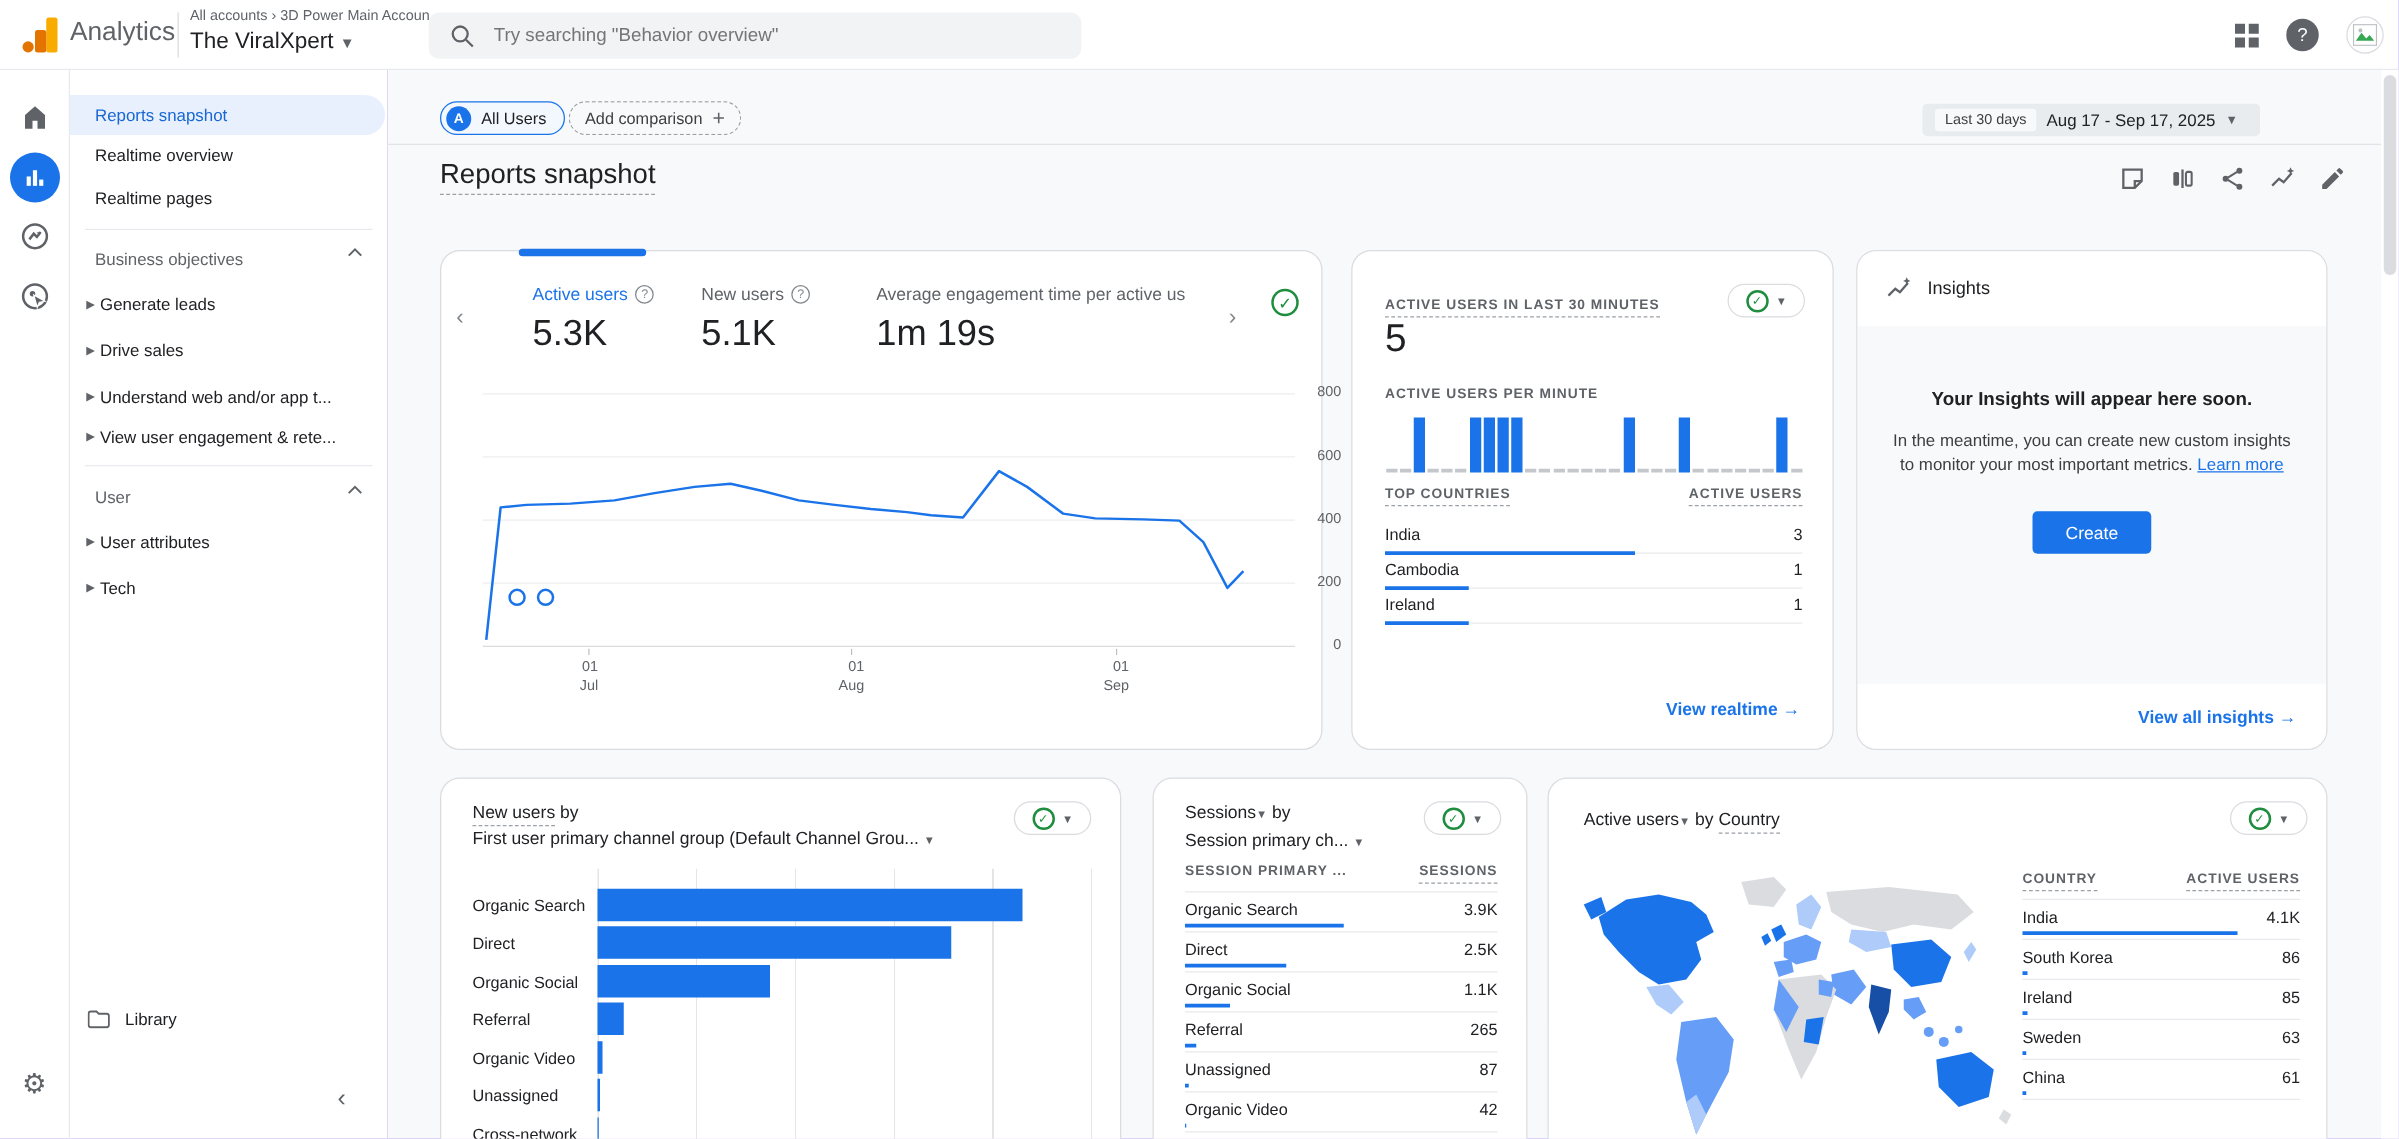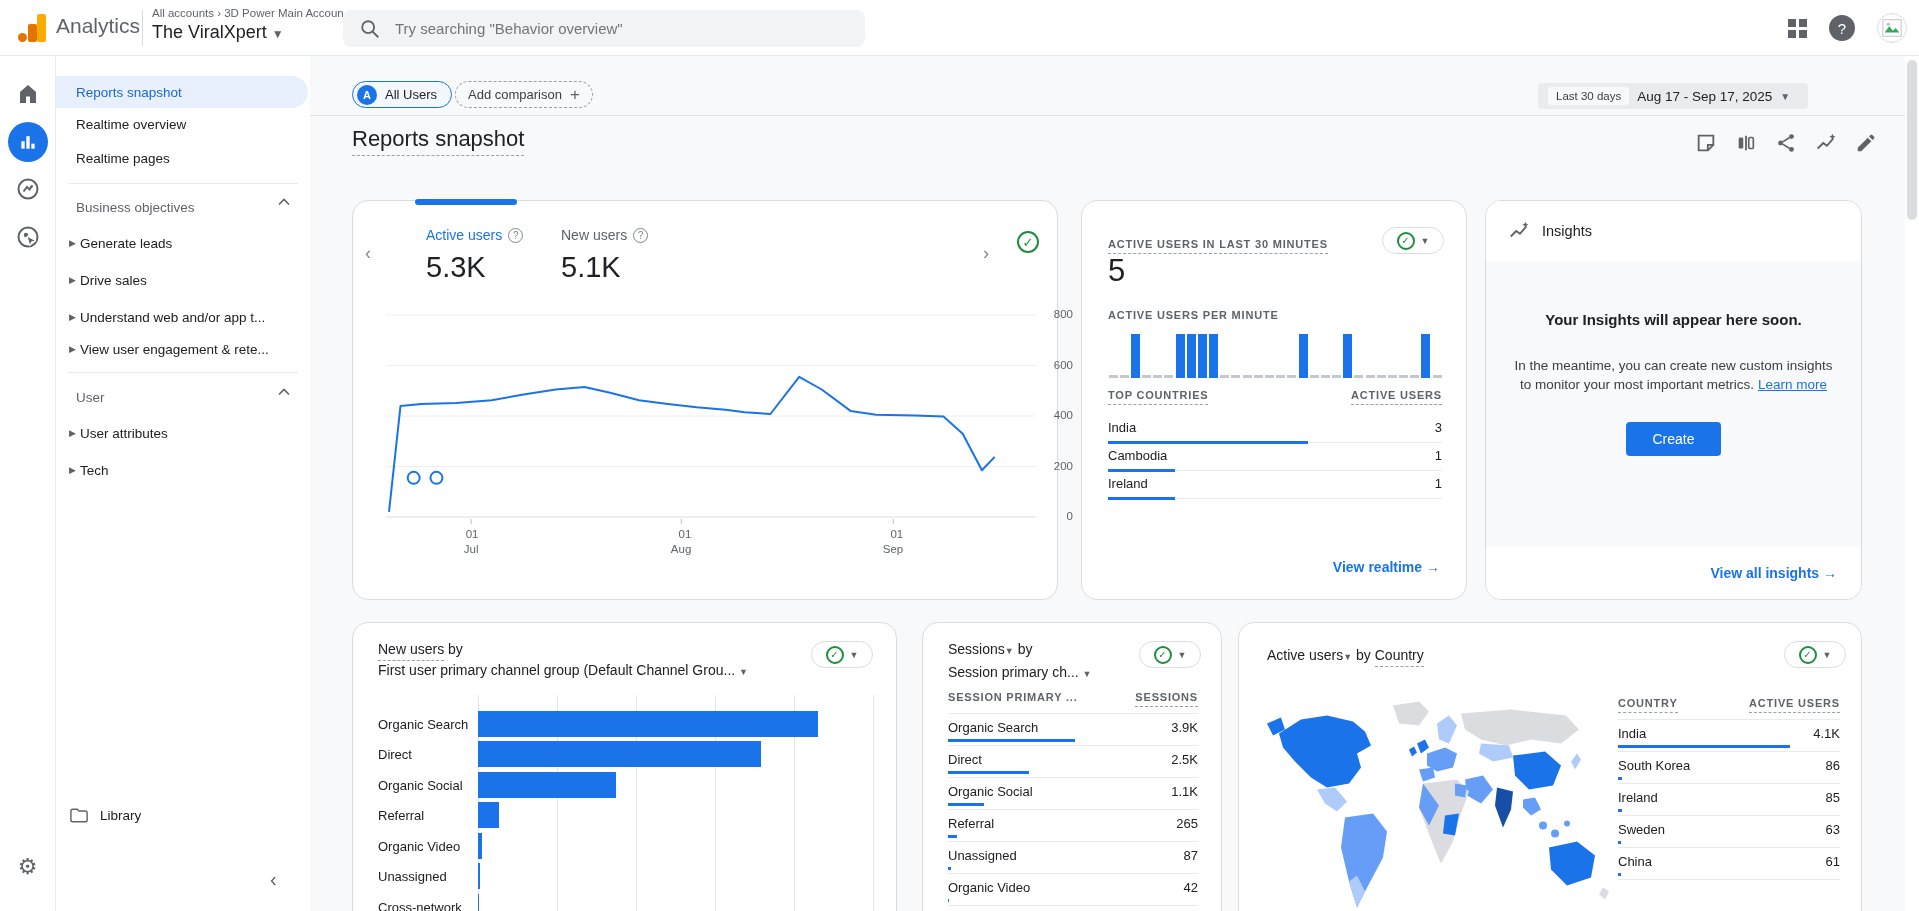--- a/index.html
+++ b/index.html
@@ -117,21 +117,21 @@
   .rt-row .rval { position:absolute; right:0; top:5px; }
   .rt-row .rbar { position:absolute; left:0; bottom:-2px; height:3px; background:#1a73e8; }
   .viewlink { position:absolute; font-size:14px; color:#1a73e8; font-weight:bold; cursor:pointer; }
 
   
   .c3 { left:1175px; top:144px; width:377px; height:400px; overflow:hidden; }
   .c3-head { position:absolute; left:0; top:0; width:100%; height:60px; display:flex; align-items:center;
              padding-left:22px; gap:12px; font-size:14.5px; background:#fff; }
   .c3-body { position:absolute; left:0; top:60px; width:100%; height:288px; background:#f8f9fa; text-align:center; }
   .c3-headline { margin-top:50px; font-size:15px; font-weight:bold; color:#202124; }
-  .c3-para { margin:28px auto 0; width:330px; font-size:13.5px; color:#3c4043; line-height:19px; }
+  .c3-para { margin:15px auto 0; width:330px; font-size:13.5px; color:#3c4043; line-height:19px; }
   .c3-para a { color:#1a73e8; cursor:pointer; }
   .create-btn { margin-top:28px; display:inline-block; background:#1a73e8; color:#fff; font-size:14px;
                 padding:9px 26px; border-radius:4px; border:none; cursor:pointer; font-family:inherit; }
   .c3-foot { position:absolute; left:0; bottom:0; width:100%; height:52px; background:#fff; }
 
   
   .c4 { left:42px; top:566px; width:545px; height:360px; }
   .c5 { left:612px; top:566px; width:300px; height:360px; }
   .c6 { left:928px; top:566px; width:624px; height:360px; }
   .card-title { position:absolute; left:25px; top:16px; font-size:14px; color:#202124; line-height:21px; }
@@ -350,20 +350,26 @@
           <span class="qmark">?</span>
           </div>
         <div class="mval">5.3K</div>
       </div>
       <div class="metric" style="left:208px">
         <div class="mlbl">
             <span>New users</span>
           <span class="qmark">?</span>
           </div>
         <div class="mval">5.1K</div>
+      </div>
+      <div class="metric" style="left:348px; width:256px; overflow:hidden;">
+        <div class="mlbl">
+            <span>Average engagement time per active us</span>
+          </div>
+        <div class="mval">1m 19s</div>
       </div>
       <div class="okbadge">✓</div>
 
       <svg id="line-svg" class="plot" viewBox="0 0 650 222" preserveAspectRatio="none">
           <line x1="0" x2="650" y1="14" y2="14" stroke="#eceef0" stroke-width="1"></line>
           <line x1="0" x2="650" y1="64.5" y2="64.5" stroke="#eceef0" stroke-width="1"></line>
           <line x1="0" x2="650" y1="115" y2="115" stroke="#eceef0" stroke-width="1"></line>
           <line x1="0" x2="650" y1="165.5" y2="165.5" stroke="#eceef0" stroke-width="1"></line>
           <line x1="0" x2="650" y1="216" y2="216" stroke="#dadce0" stroke-width="1"></line>
           <polyline points="3.0,210.9 14.5,104.9 35.1,102.9 70.3,101.9 105.6,99.3 137.6,93.5 169.7,88.5 198.5,86.0 224.1,91.8 253.0,99.3 281.8,102.9 310.7,106.2 339.5,108.7 358.8,111.2 384.4,113.0 413.2,75.9 435.7,88.5 464.5,109.9 490.2,113.7 528.6,114.5 557.5,115.5 576.7,132.7 595.9,169.3 608.7,155.9" fill="none" stroke="#1a73e8" stroke-width="2" stroke-linejoin="round"></polyline>

